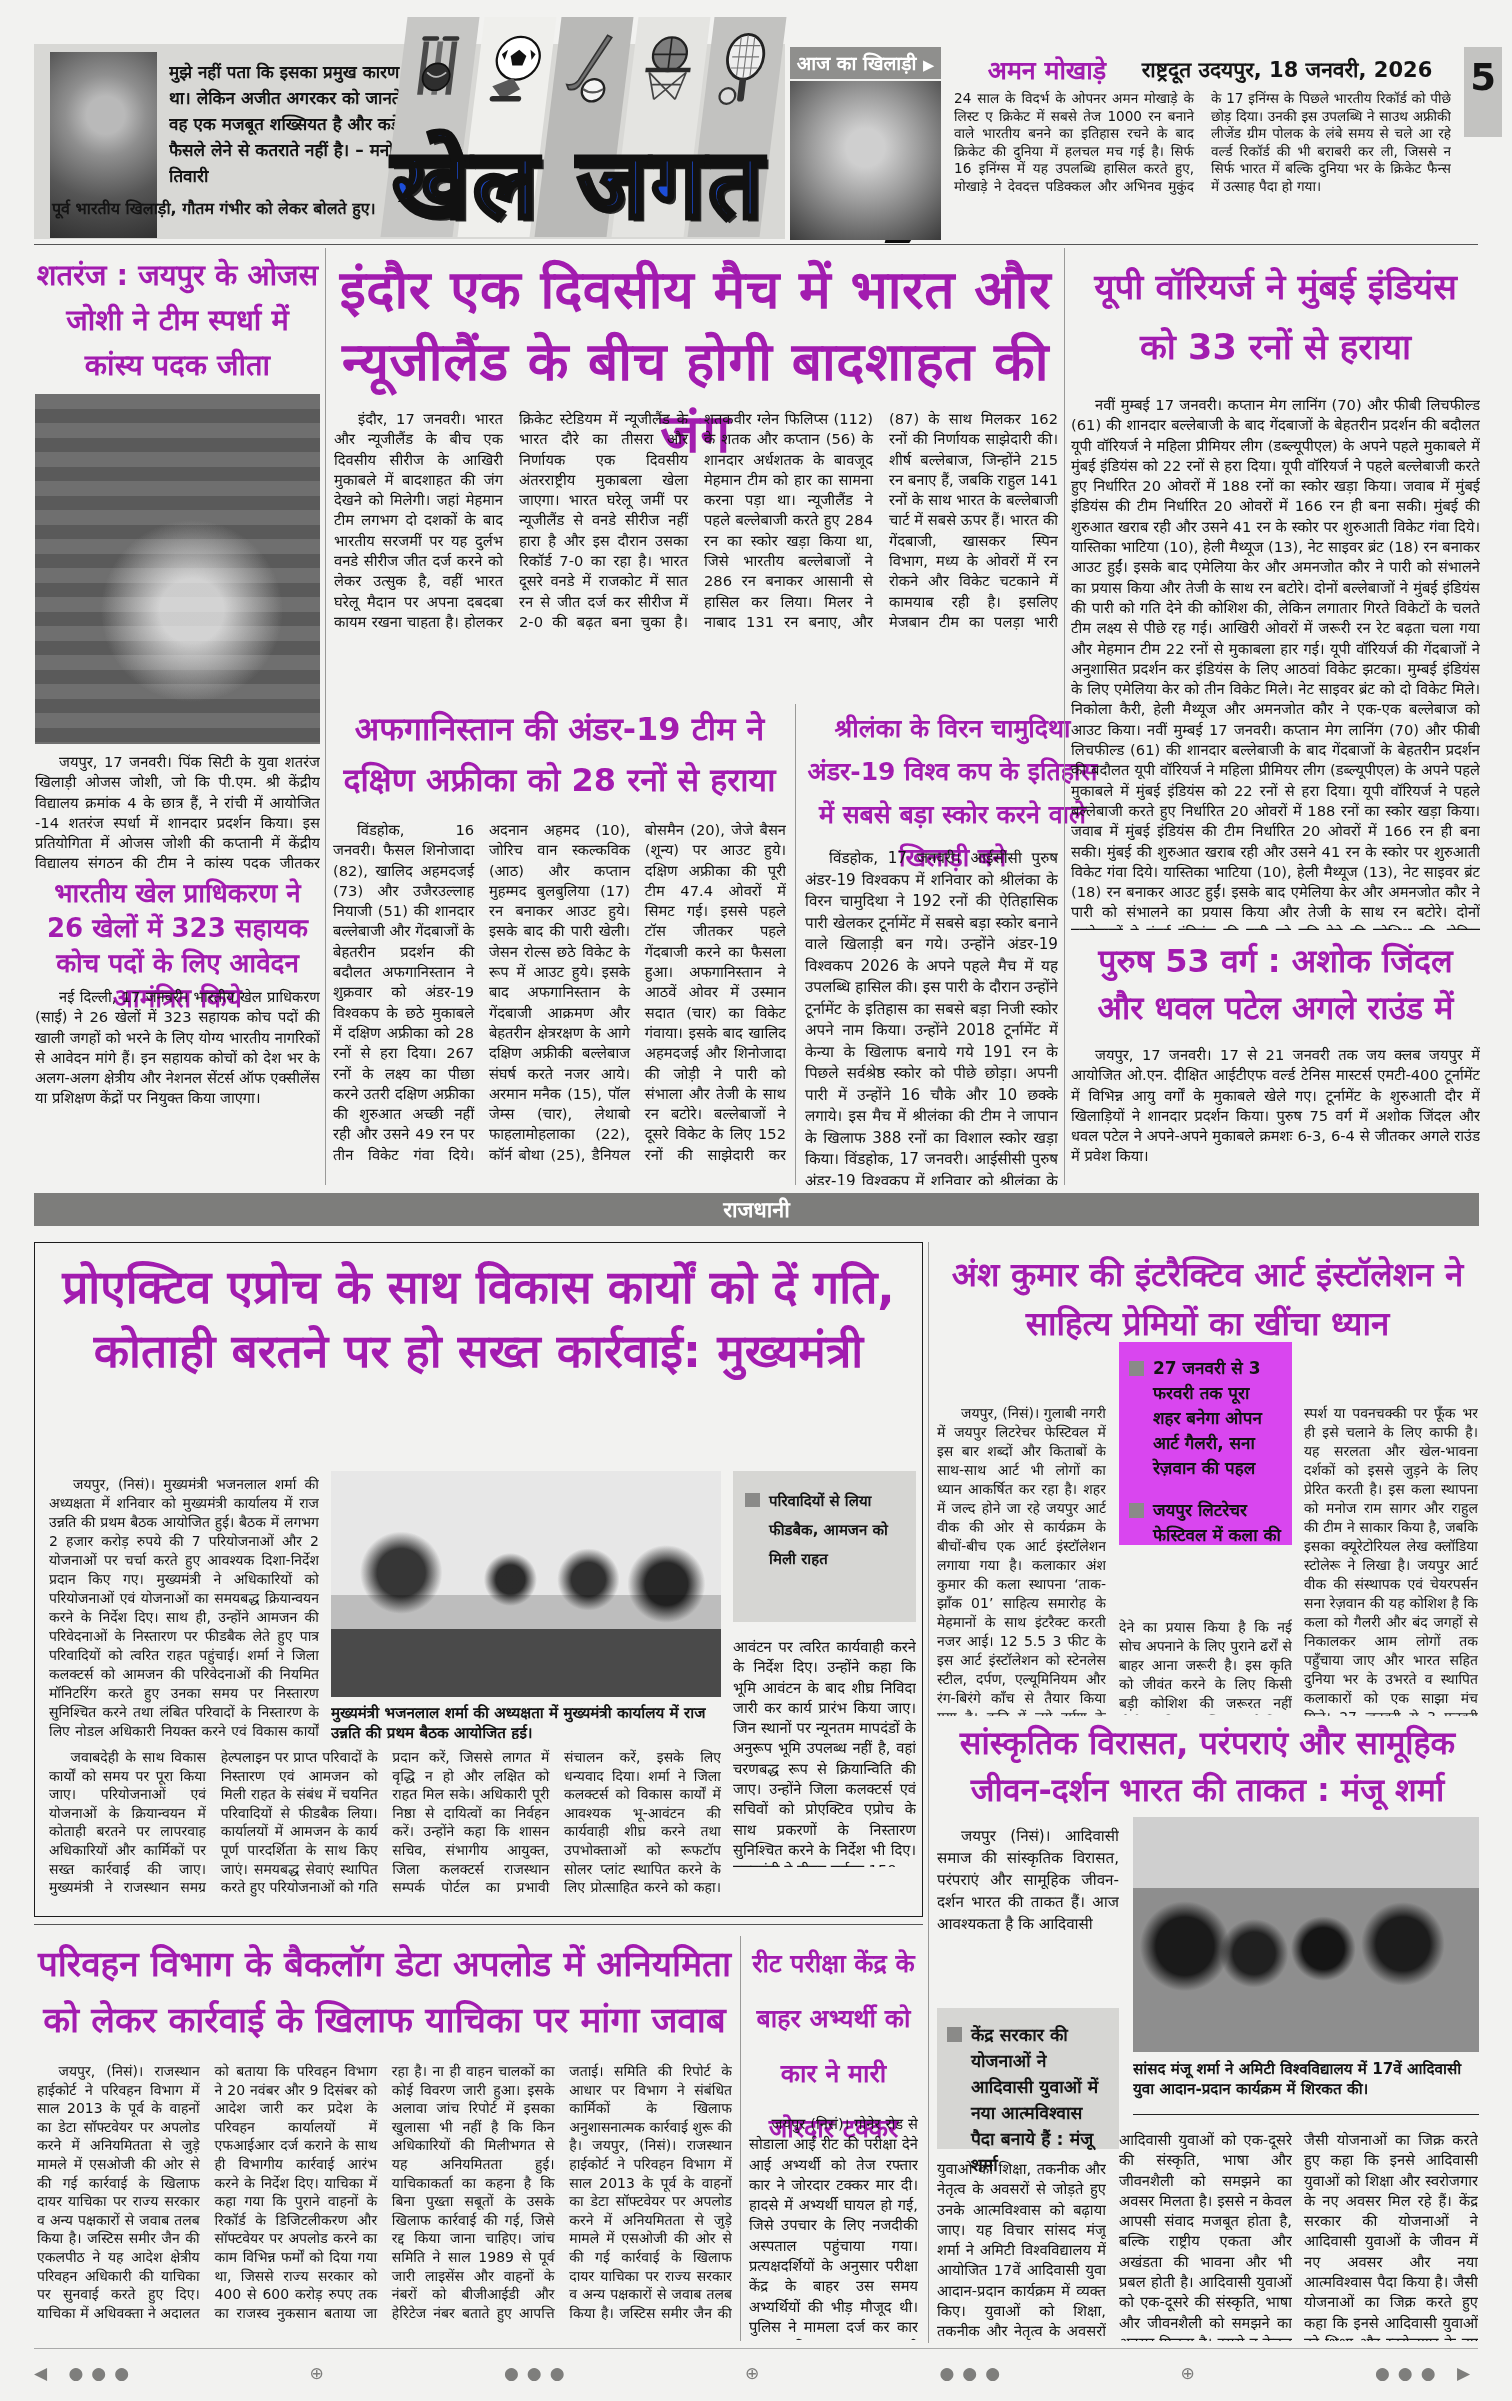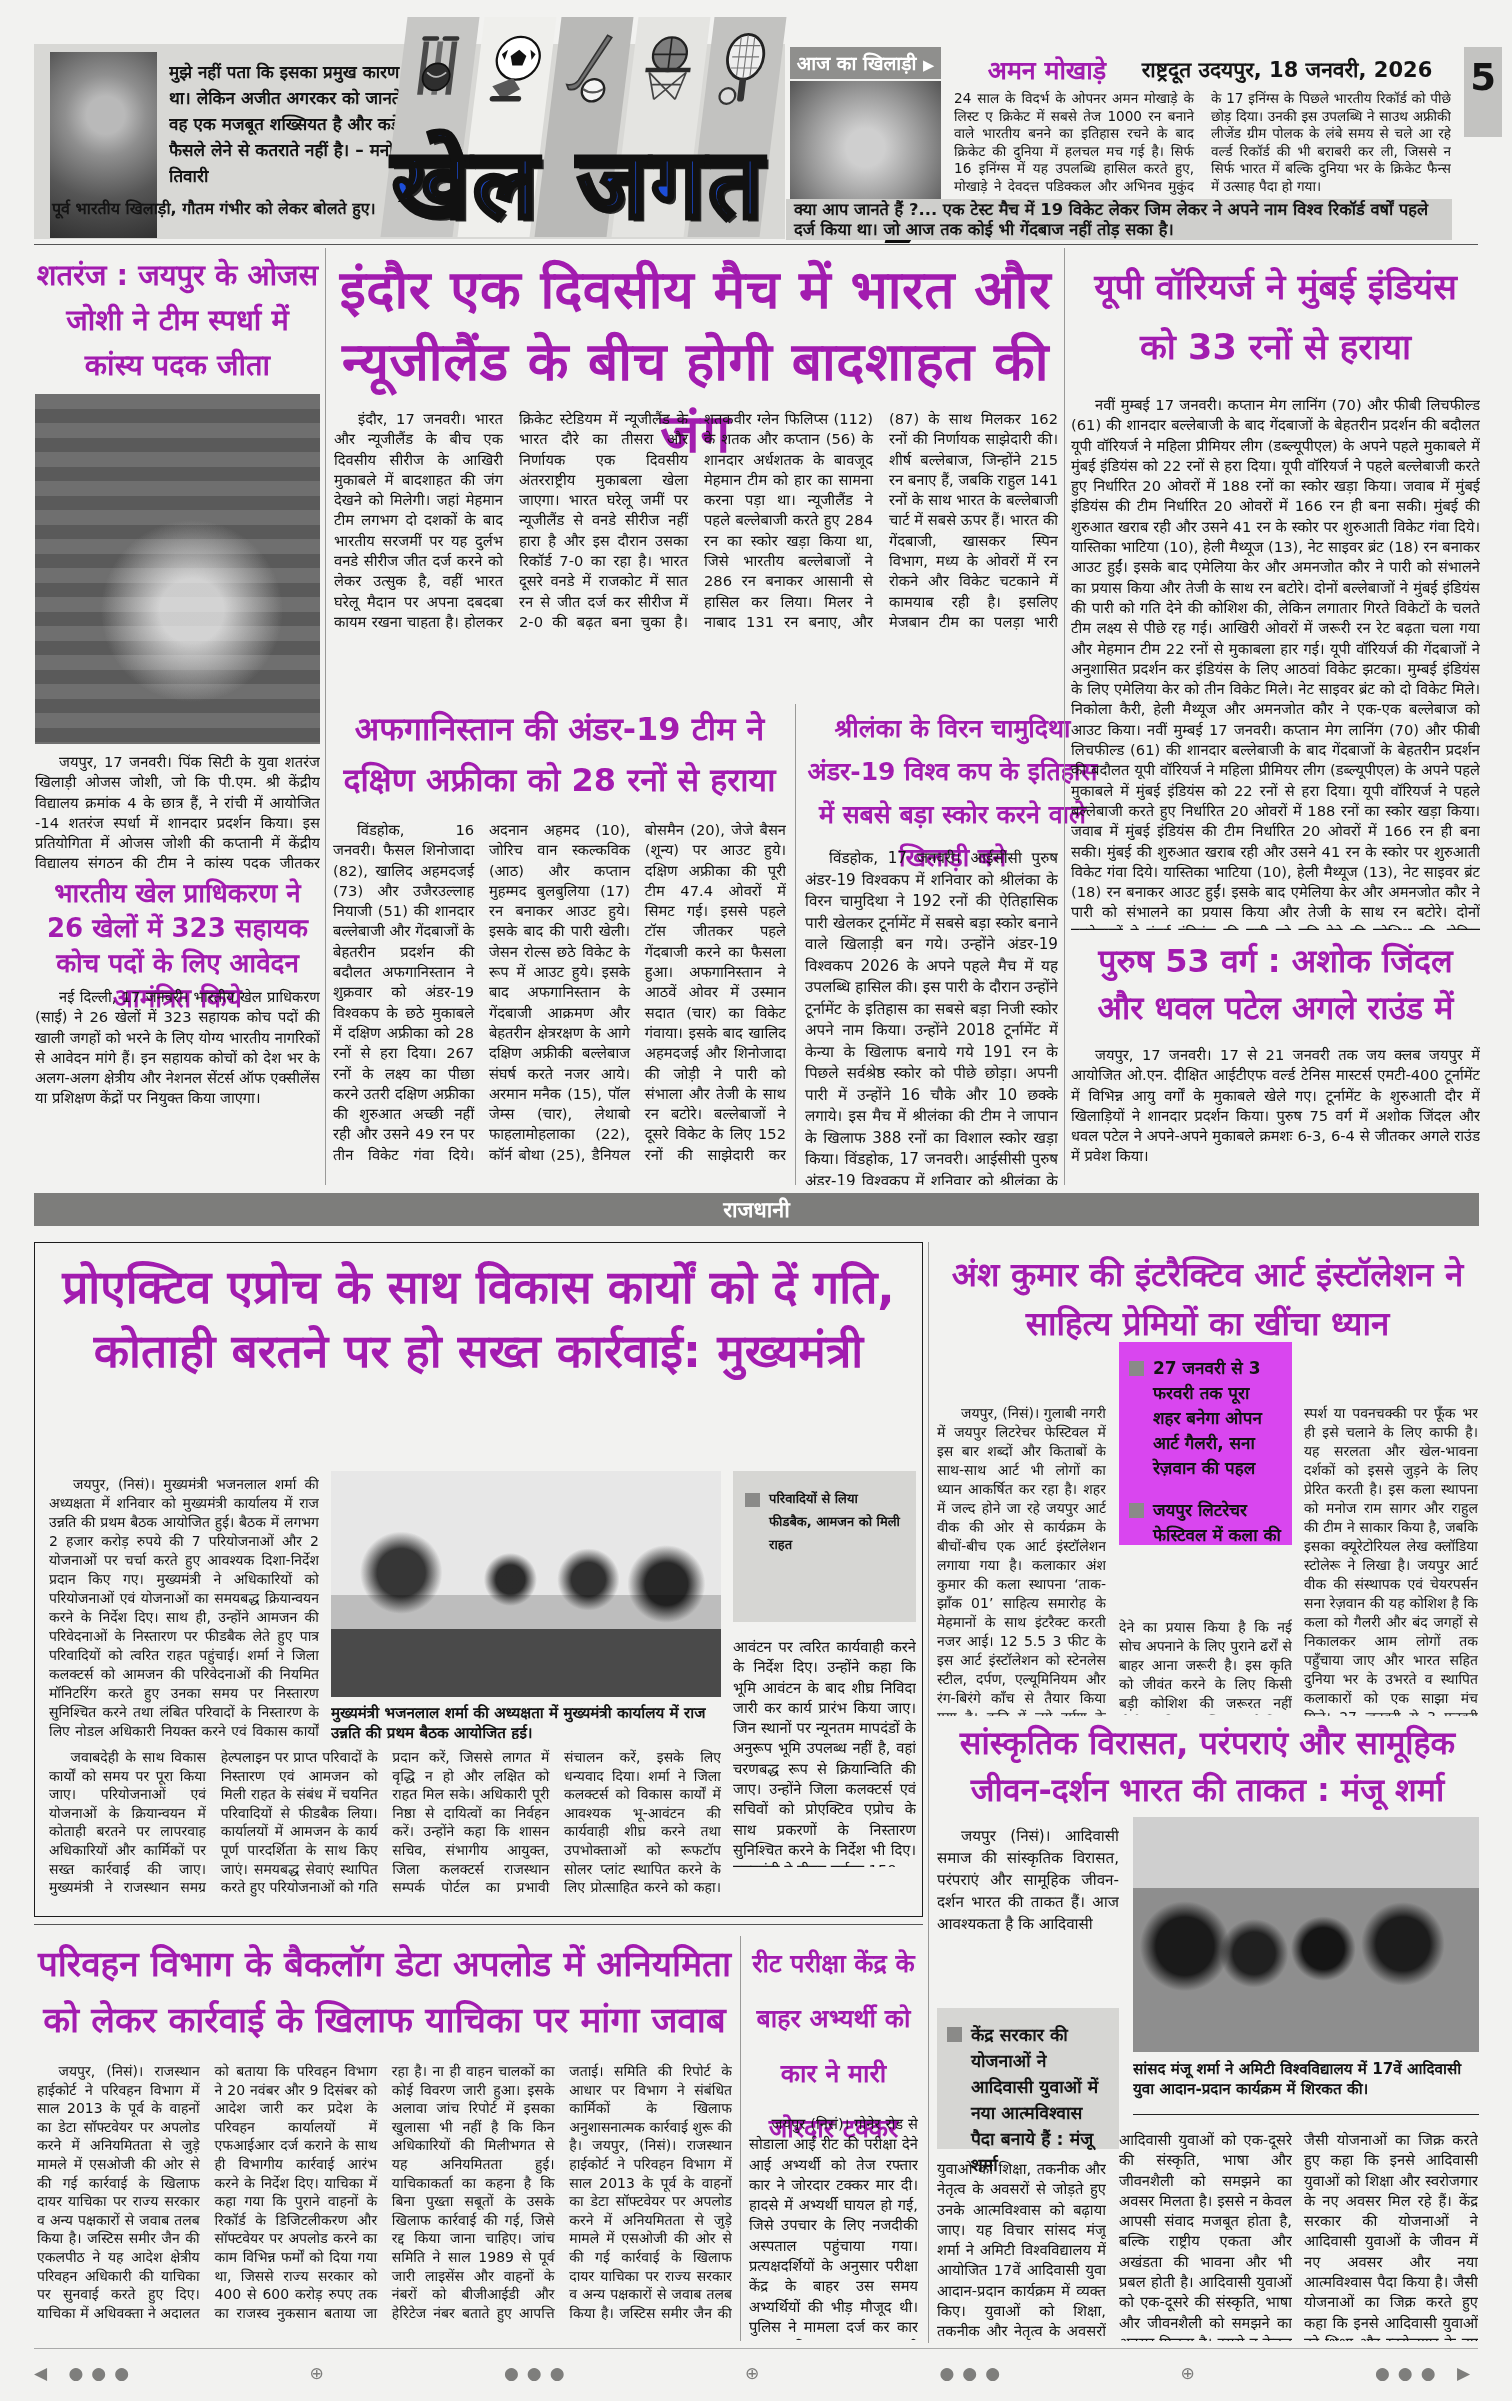--- a/index.html
+++ b/index.html
@@ -102,23 +102,20 @@
   </div>
   <div class="abs photo" style="left:790px;top:81px;width:151px;height:159px;background:
        radial-gradient(circle at 50% 42%, #cfcfcf 0 16%, #9d9d9d 45%, #5d5d5d 80%, #3a3a3a 100%);"></div>
   <div class="abs hd" style="left:954px;top:52px;width:186px;height:33px;font-size:25px;">अमन मोखाड़े</div>
   <div class="abs" style="left:1126px;top:55px;width:322px;height:27px;font-size:21px;font-weight:bold;text-align:center;">राष्ट्रदूत उदयपुर, 18 जनवरी, 2026</div>
   <div class="abs" style="left:1464px;top:47px;width:38px;height:90px;background:#c3c3c1;text-align:center;">
     <span style="font-size:37px;font-weight:bold;line-height:62px;">5</span>
   </div>
   <div class="abs just" style="left:954px;top:90px;width:497px;height:106px;font-size:13.6px;line-height:17.5px;columns:2;column-gap:17px;overflow:hidden;">24 साल के विदर्भ के ओपनर अमन मोखाड़े के लिस्ट ए क्रिकेट में सबसे तेज 1000 रन बनाने वाले भारतीय बनने का इतिहास रचने के बाद क्रिकेट की दुनिया में हलचल मच गई है। सिर्फ 16 इनिंग्स में यह उपलब्धि हासिल करते हुए, मोखाड़े ने देवदत्त पडिक्कल और अभिनव मुकुंद के 17 इनिंग्स के पिछले भारतीय रिकॉर्ड को पीछे छोड़ दिया। उनकी इस उपलब्धि ने साउथ अफ्रीकी लीजेंड ग्रीम पोलक के लंबे समय से चले आ रहे वर्ल्ड रिकॉर्ड की भी बराबरी कर ली, जिससे न सिर्फ भारत में बल्कि दुनिया भर के क्रिकेट फैन्स में उत्साह पैदा हो गया।</div>
 
-  <div class="abs" style="left:786px;top:199px;width:666px;height:41px;background:#cfcfcc;padding:1.1px 8px;">
-    <span style="font-size:16.4px;line-height:20px;font-weight:bold;">क्या आप जानते हैं ?... एक टेस्ट मैच में 19 विकेट लेकर जिम लेकर ने अपने नाम विश्व रिकॉर्ड वर्षों पहले दर्ज किया था। जो आज तक कोई भी गेंदबाज नहीं तोड़ सका है।</span>
-  </div>
 
   <div class="abs rule-h" style="left:34px;top:244px;width:1444px;"></div>
 
   <div class="abs hd" style="left:34px;top:253px;width:287px;height:136px;font-size:29px;line-height:45px;">शतरंज : जयपुर के ओजस जोशी ने टीम स्पर्धा में कांस्य पदक जीता</div>
   <div class="abs photo" style="left:35px;top:394px;width:285px;height:350px;background:
        repeating-linear-gradient(180deg,#6f6f6f 0 14.7px,#5a5a5a 14.7px 29px),
        radial-gradient(circle at 55% 62%, #d8d8d8 0 12%, rgba(0,0,0,0) 34%);background-blend-mode:overlay;"></div>
   <div class="abs just bodytxt" style="left:35px;top:752px;width:285px;height:120px;">जयपुर, 17 जनवरी। पिंक सिटी के युवा शतरंज खिलाड़ी ओजस जोशी, जो कि पी.एम. श्री केंद्रीय विद्यालय क्रमांक 4 के छात्र हैं, ने रांची में आयोजित -14 शतरंज स्पर्धा में शानदार प्रदर्शन किया। इस प्रतियोगिता में ओजस जोशी की कप्तानी में केंद्रीय विद्यालय संगठन की टीम ने कांस्य पदक जीतकर विद्यालय, जिला एवं राज्य का नाम रोशन किया। ओजस जोशी के जयपुर आगमन पर जिला शतरंज संघ एवं पेरेंट्स एसोसिएशन द्वारा उनका भव्य स्वागत किया गया।</div>
   <div class="abs hd" style="left:34px;top:876px;width:287px;height:105px;font-size:26px;line-height:35px;">भारतीय खेल प्राधिकरण ने 26 खेलों में 323 सहायक कोच पदों के लिए आवेदन आमंत्रित किये</div>
   <div class="abs just bodytxt" style="left:35px;top:987px;width:285px;height:186px;">नई दिल्ली, 17 जनवरी। भारतीय खेल प्राधिकरण (साई) ने 26 खेलों में 323 सहायक कोच पदों की खाली जगहों को भरने के लिए योग्य भारतीय नागरिकों से आवेदन मांगे हैं। इन सहायक कोचों को देश भर के अलग-अलग क्षेत्रीय और नेशनल सेंटर्स ऑफ एक्सीलेंस या प्रशिक्षण केंद्रों पर नियुक्त किया जाएगा।</div>
@@ -153,21 +150,21 @@
   <div class="abs just bodytxt" style="left:49px;top:1475px;width:270px;height:261px;font-size:14px;line-height:19px;">जयपुर, (निसं)। मुख्यमंत्री भजनलाल शर्मा की अध्यक्षता में शनिवार को मुख्यमंत्री कार्यालय में राज उन्नति की प्रथम बैठक आयोजित हुई। बैठक में लगभग 2 हजार करोड़ रुपये की 7 परियोजनाओं और 2 योजनाओं पर चर्चा करते हुए आवश्यक दिशा-निर्देश प्रदान किए गए। मुख्यमंत्री ने अधिकारियों को परियोजनाओं एवं योजनाओं का समयबद्ध क्रियान्वयन करने के निर्देश दिए। साथ ही, उन्होंने आमजन की परिवेदनाओं के निस्तारण पर फीडबैक लेते हुए पात्र परिवादियों को त्वरित राहत पहुंचाई। शर्मा ने जिला कलक्टर्स को आमजन की परिवेदनाओं की नियमित मॉनिटरिंग करते हुए उनका समय पर निस्तारण सुनिश्चित करने तथा लंबित परिवादों के निस्तारण के लिए नोडल अधिकारी नियुक्त करने एवं विकास कार्यों में कोताही बरतने वाले अधिकारियों और कार्मिकों के विरुद्ध सख्त कार्रवाई करने के निर्देश दिए। मुख्यमंत्री ने कहा कि</div>
   <div class="abs photo" style="left:331px;top:1471px;width:390px;height:226px;background:
        linear-gradient(180deg,#e7e7e7 0 55%,#bdbdbd 55% 70%,#4a4a4a 70% 100%),
        radial-gradient(circle at 18% 45%, #3c3c3c 0 7%, rgba(0,0,0,0) 12%),
        radial-gradient(circle at 46% 48%, #2f2f2f 0 6%, rgba(0,0,0,0) 11%),
        radial-gradient(circle at 66% 48%, #353535 0 6%, rgba(0,0,0,0) 11%),
        radial-gradient(circle at 86% 50%, #2b2b2b 0 6%, rgba(0,0,0,0) 11%);
        background-blend-mode:multiply;"></div>
   <div class="abs cap" style="left:331px;top:1703px;width:390px;height:36px;overflow:hidden;">मुख्यमंत्री भजनलाल शर्मा की अध्यक्षता में मुख्यमंत्री कार्यालय में राज उन्नति की प्रथम बैठक आयोजित हुई।</div>
   <div class="abs graybox" style="left:733px;top:1471px;width:183px;height:151px;padding:16px 12.4px;">
-    <div class="bulletline" style="font-size:13px;line-height:23px;">
+    <div class="bulletline" style="font-size:15px;line-height:29px;">
       <span class="sqb"></span>
       <span>परिवादियों से लिया फीडबैक, आमजन को मिली राहत</span>
     </div>
   </div>
   <div class="abs just" style="left:733px;top:1637px;width:183px;height:230px;font-size:14.7px;line-height:20.3px;overflow:hidden;">आवंटन पर त्वरित कार्यवाही करने के निर्देश दिए। उन्होंने कहा कि भूमि आवंटन के बाद शीघ्र निविदा जारी कर कार्य प्रारंभ किया जाए। जिन स्थानों पर न्यूनतम मापदंडों के अनुरूप भूमि उपलब्ध नहीं है, वहां चरणबद्ध रूप से क्रियान्विति की जाए। उन्होंने जिला कलक्टर्स एवं सचिवों को प्रोएक्टिव एप्रोच के साथ प्रकरणों के निस्तारण सुनिश्चित करने के निर्देश भी दिए। मुख्यमंत्री ने पीएम सूर्यघर 150</div>
   <div class="abs just bodytxt-sm" style="left:49px;top:1748px;width:672px;height:163px;columns:4;column-gap:14.7px;">जवाबदेही के साथ विकास कार्यों को समय पर पूरा किया जाए। परियोजनाओं एवं योजनाओं के क्रियान्वयन में कोताही बरतने पर लापरवाह अधिकारियों और कार्मिकों पर सख्त कार्रवाई की जाए। मुख्यमंत्री ने राजस्थान समग्र हेल्पलाइन पर प्राप्त परिवादों के निस्तारण एवं आमजन को मिली राहत के संबंध में चयनित परिवादियों से फीडबैक लिया। कार्यालयों में आमजन के कार्य पूर्ण पारदर्शिता के साथ किए जाएं। समयबद्ध सेवाएं स्थापित करते हुए परियोजनाओं को गति प्रदान करें, जिससे लागत में वृद्धि न हो और लक्षित को राहत मिल सके। अधिकारी पूरी निष्ठा से दायित्वों का निर्वहन करें। उन्होंने कहा कि शासन सचिव, संभागीय आयुक्त, जिला कलक्टर्स राजस्थान सम्पर्क पोर्टल का प्रभावी संचालन करें, इसके लिए धन्यवाद दिया। शर्मा ने जिला कलक्टर्स को विकास कार्यों में आवश्यक भू-आवंटन की कार्यवाही शीघ्र करने तथा उपभोक्ताओं को रूफटॉप सोलर प्लांट स्थापित करने के लिए प्रोत्साहित करने को कहा। जवाबदेही के साथ विकास कार्यों को समय पर पूरा किया जाए। परियोजनाओं एवं योजनाओं के क्रियान्वयन में कोताही बरतने पर लापरवाह अधिकारियों और कार्मिकों पर सख्त कार्रवाई की जाए। मुख्यमंत्री ने राजस्थान समग्र हेल्पलाइन पर प्राप्त परिवादों के निस्तारण एवं आमजन को मिली राहत के संबंध में चयनित परिवादियों से फीडबैक लिया। कार्यालयों में आमजन के कार्य पूर्ण पारदर्शिता के साथ किए जाएं। समयबद्ध सेवाएं स्थापित करते हुए परियोजनाओं को गति प्रदान करें, जिससे लागत में वृद्धि न हो और लक्षित को राहत मिल सके। अधिकारी पूरी निष्ठा से दायित्वों का निर्वहन करें। उन्होंने कहा कि शासन सचिव, संभागीय आयुक्त, जिला कलक्टर्स राजस्थान सम्पर्क पोर्टल का प्रभावी संचालन करें, इसके लिए धन्यवाद दिया। शर्मा ने जिला कलक्टर्स को विकास कार्यों में आवश्यक भू-आवंटन की कार्यवाही शीघ्र करने तथा उपभोक्ताओं को रूफटॉप सोलर प्लांट स्थापित करने के लिए प्रोत्साहित करने को कहा।</div>
 
   <div class="abs rule-v" style="left:928px;top:1242px;height:1101px;"></div>
 
   <div class="abs hd" style="left:937px;top:1250px;width:541px;height:146px;font-size:33px;line-height:49px;">अंश कुमार की इंटरैक्टिव आर्ट इंस्टॉलेशन ने साहित्य प्रेमियों का खींचा ध्यान</div>

